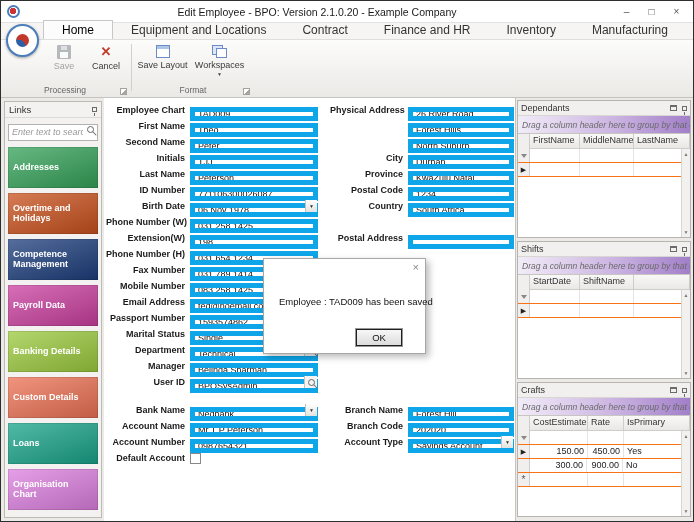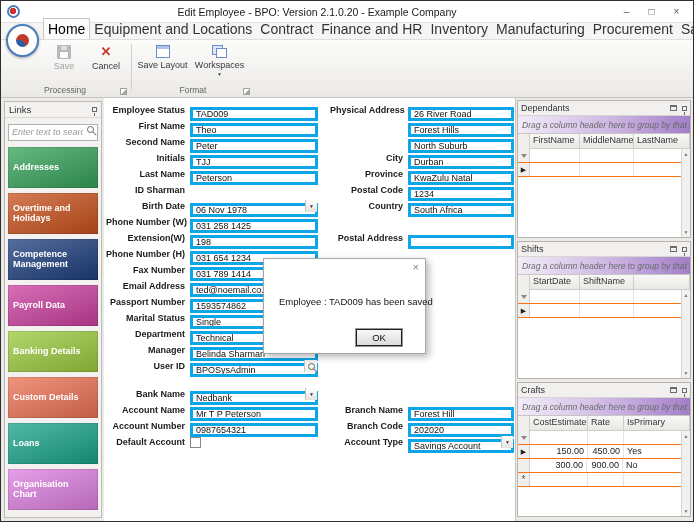--- a/index.html
+++ b/index.html
@@ -8,21 +8,21 @@
 
   
   .titlebar{position:absolute;top:0;left:0;right:0;height:22px;background:#fff;display:flex;align-items:center;border-bottom:1px solid #e4e2e0}
   .app-mini-icon{width:13px;height:13px;margin-left:6px;border-radius:50%;border:2px solid #4a7ebb;background:radial-gradient(circle at 45% 45%,#cc3333 0 45%,#fff 50%);flex:none}
   .tb-title{flex:1;text-align:center;font-size:10.5px;color:#1a1a1a;white-space:nowrap;overflow:hidden}
   .win-controls{display:flex;margin-right:4px;flex:none}
   .win-btn{width:25px;height:18px;display:flex;align-items:center;justify-content:center;font-size:10px;color:#555}
 
   
   .ribbon-tabs{position:absolute;top:22px;left:0;right:0;height:17px;background:#f6f5f3;display:flex;align-items:flex-end;padding-left:42px;border-bottom:1px solid #e0dedc}
-  .rtab{font-size:14px;color:#333;padding:2px 4px;white-space:nowrap}
+  .rtab{font-size:12px;color:#333;padding:2px 18px;white-space:nowrap}
   .rtab.active{background:#fcfcfc;border:1px solid #c9c7c5;border-bottom:none;color:#000}
 
   
   .ribbon-body{position:absolute;top:39px;left:0;right:0;height:58px;background:linear-gradient(#fcfcfb,#ebe9e6);border-bottom:1px solid #c5c3c0;display:flex}
   .app-orb{position:absolute;left:5px;top:-16px;width:33px;height:33px;border-radius:50%;background:#fff;border:2px solid #4a7ebb;box-shadow:0 1px 3px rgba(0,0,0,.35);display:flex;align-items:center;justify-content:center;z-index:6}
   .orb-core{width:17px;height:17px;border-radius:50%;border:2px solid #fff;background:conic-gradient(#c0392b 0 40%,#2d5fa6 40% 78%,#c0392b 78% 100%)}
   .rgroup{position:relative;display:flex;flex-direction:column;height:100%}
   .rgroup.g1{width:128px}
   .rgroup.g2{width:118px}
   .rbtns{flex:1;display:flex;align-items:flex-start;padding-top:3px}
@@ -65,21 +65,21 @@
   .tile{height:41px;display:flex;align-items:center;padding:2px 5px;color:#fff;font-size:9px;font-weight:bold;line-height:1.15;background-image:linear-gradient(160deg,rgba(255,255,255,.25),rgba(0,0,0,.18));box-shadow:inset 0 0 0 1px rgba(0,0,0,.1)}
 
   
   .form-area{position:absolute;left:103px;top:0;bottom:0;width:412px;background:#fff;border-right:1px solid #c6c4c1}
   .fcol-left{position:absolute;left:2px;top:5px;width:212px}
   .fcol-right{position:absolute;left:226px;top:5px;width:184px}
   .frow{display:flex;align-items:center;height:14px;margin-bottom:2px}
   .flabel{width:84px;text-align:right;font-size:9px;font-weight:bold;color:#1b1b1b;padding-right:5px;white-space:nowrap;overflow:hidden;flex:none}
   .fcol-right .flabel{width:78px}
   .fctrl{flex:1;position:relative;height:14px}
-  .fctrl input{width:100%;height:14px;border:3px solid #0ea5e9;font-size:9px;padding:0 3px;color:#111;background:#fff}
+  .fctrl input{width:100%;height:14px;border:5px solid #0ea5e9;font-size:9px;padding:0 3px;color:#111;background:#fff}
   .combo-arrow{position:absolute;right:1px;top:1px;bottom:1px;width:12px;background:linear-gradient(#fefefe,#e4e2df);border-left:1px solid #c5c3c0;display:flex;align-items:center;justify-content:center;font-size:5px;color:#333}
   .lookup-btn{position:absolute;right:1px;top:1px;bottom:1px;width:13px;background:#f4f3f1;border-left:1px solid #c5c3c0;display:flex;align-items:center;justify-content:center}
   .spacer16{height:16px}
   .spacer12{height:12px}
   .spacer156{height:156px}
   .checkbox{width:11px;height:11px;border:1px solid #8a8885;background:#fff;flex:none}
 
   
   .dock{position:absolute;right:2px;top:2px;width:174px;bottom:3px}
   .dpanel{position:absolute;left:0;right:0;background:#fff;border:1px solid #b7b4b0}
@@ -198,61 +198,66 @@
         <div class="tile" style="background-color: rgb(236, 113, 84);">Custom Details</div>
         <div class="tile" style="background-color: rgb(24, 163, 137);">Loans</div>
         <div class="tile" style="background-color: rgb(220, 127, 223);">Organisation Chart</div>
       </div>
     </div>
 
     <div class="form-area">
 
       <div class="fcol-left">
         <div class="frow">
-            <span class="flabel">Employee Status</span>
+            <span class="flabel">Employee Chart</span>
             <span class="fctrl"><input value="TAD009" style=""></span>
           </div>
         <div class="frow">
             <span class="flabel">First Name</span>
             <span class="fctrl"><input value="Theo" style=""></span>
           </div>
         <div class="frow">
             <span class="flabel">Second Name</span>
             <span class="fctrl"><input value="Peter" style=""></span>
           </div>
         <div class="frow">
             <span class="flabel">Initials</span>
             <span class="fctrl"><input value="TJJ" style=""></span>
           </div>
         <div class="frow">
             <span class="flabel">Last Name</span>
             <span class="fctrl"><input value="Peterson" style=""></span>
           </div>
         <div class="frow">
-            <span class="flabel">ID Sharman</span>
+            <span class="flabel">ID Number</span>
+            <span class="fctrl"><input value="771106300026087" style=""></span>
           </div>
         <div class="frow">
             <span class="flabel">Birth Date</span>
             <span class="fctrl"><input value="06 Nov 1978" style=""><span class="combo-arrow">▼</span></span>
           </div>
         <div class="frow">
             <span class="flabel">Phone Number (W)</span>
             <span class="fctrl"><input value="031 258 1425" style=""></span>
           </div>
         <div class="frow">
             <span class="flabel">Extension(W)</span>
             <span class="fctrl"><input value="198" style=""></span>
           </div>
         <div class="frow">
             <span class="flabel">Phone Number (H)</span>
             <span class="fctrl"><input value="031 654 1234" style=""></span>
           </div>
         <div class="frow">
             <span class="flabel">Fax Number</span>
             <span class="fctrl"><input value="031 789 1414" style=""></span>
+          </div>
+        <div class="frow">
+            <span class="flabel">Mobile Number</span>
+            <span class="fctrl"><input value="083 258 1425" style=""></span>
           </div>
         <div class="frow">
             <span class="flabel">Email Address</span>
             <span class="fctrl"><input value="ted@noemail.co.za" style=""></span>
           </div>
         <div class="frow">
             <span class="flabel">Passport Number</span>
             <span class="fctrl"><input value="1593574862" style=""></span>
           </div>
         <div class="frow">

